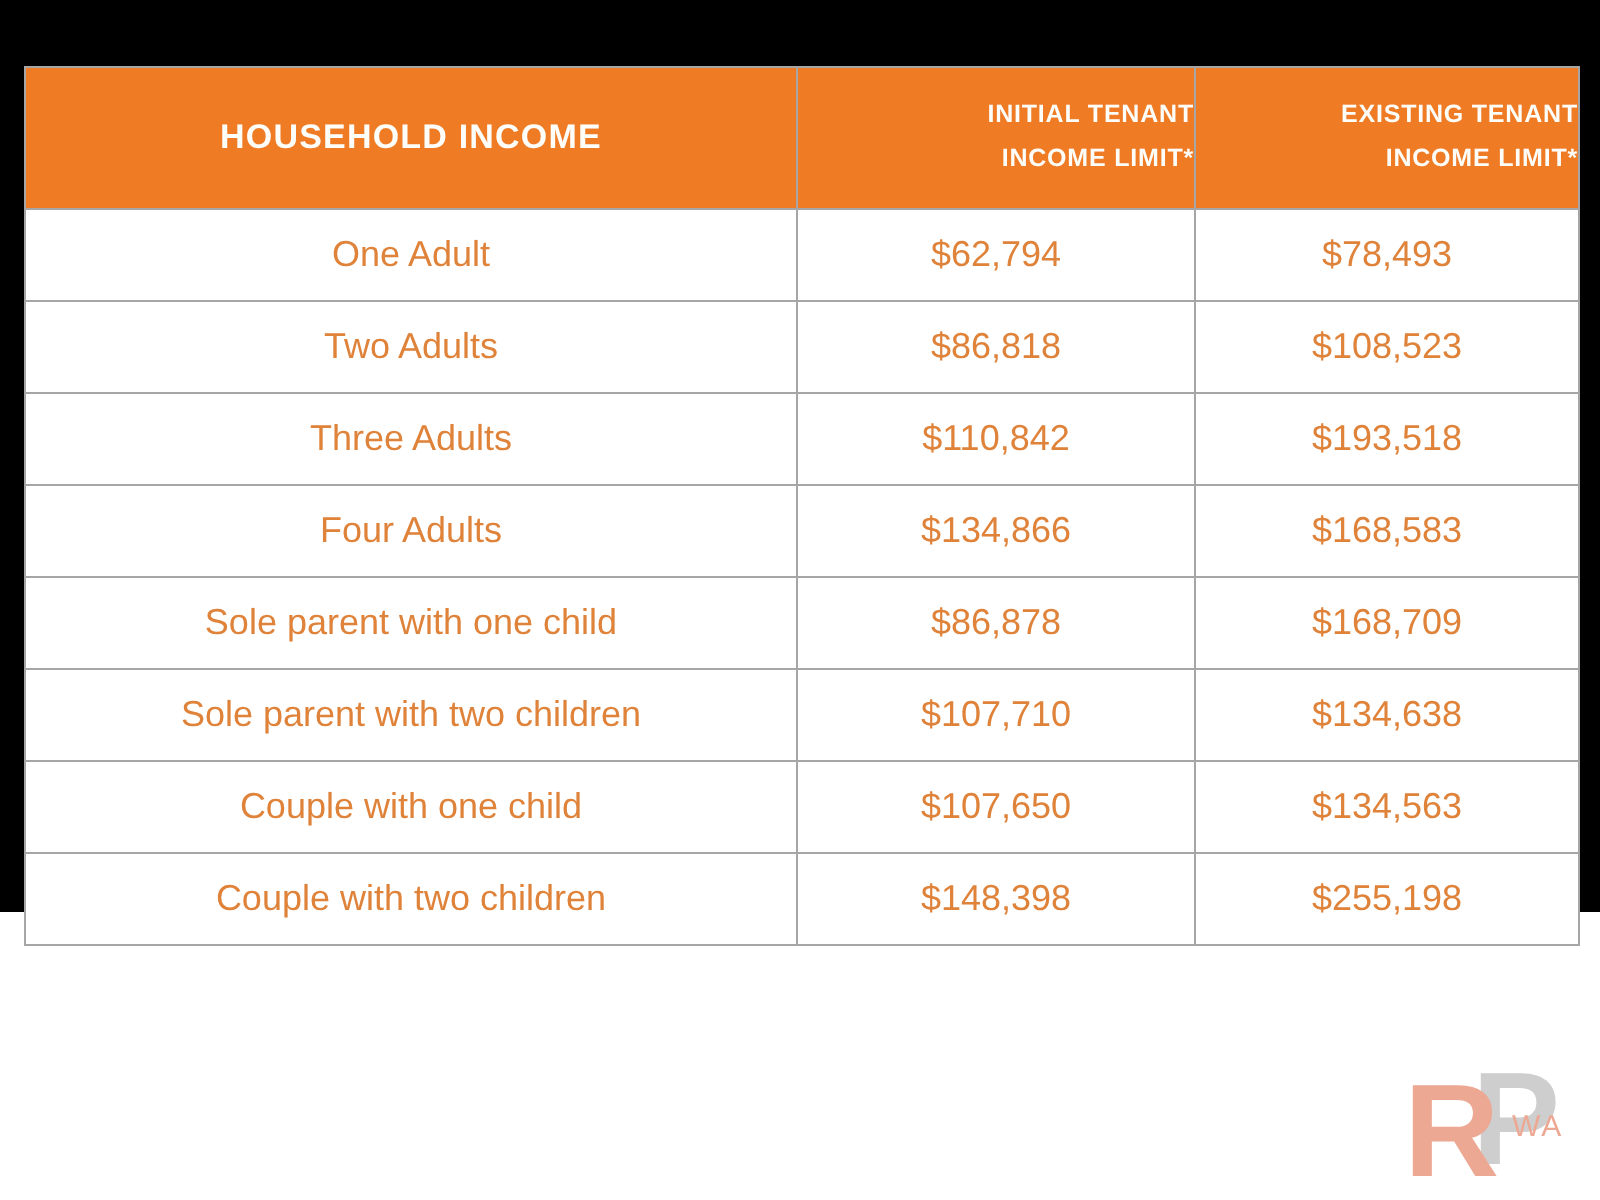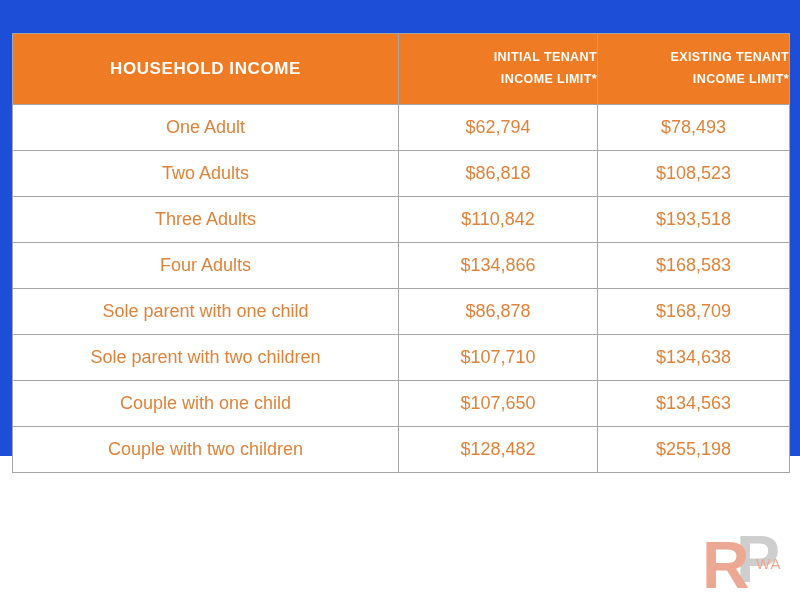--- a/index.html
+++ b/index.html
@@ -8,21 +8,21 @@
     width: 800px;
     height: 600px;
     background: #ffffff;
     font-family: "Liberation Sans", "DejaVu Sans", sans-serif;
     overflow: hidden;
   }
   .page {
     position: relative;
     width: 800px;
     height: 456px;
-    background: #1d4ed8;
+    background: #000000;
   }
   table.income-table {
     position: absolute;
     left: 12px;
     top: 33px;
     width: 777px;
     border-collapse: collapse;
     table-layout: fixed;
   }
   table.income-table th,
@@ -152,21 +152,21 @@
         <td>$107,710</td>
         <td>$134,638</td>
       </tr>
       <tr>
         <td>Couple with one child</td>
         <td>$107,650</td>
         <td>$134,563</td>
       </tr>
       <tr>
         <td>Couple with two children</td>
-        <td>$128,482</td>
+        <td>$148,398</td>
         <td>$255,198</td>
       </tr>
     </tbody>
   </table>
 
   <div class="watermark">
     <span class="wm-p">P</span>
     <span class="wm-r">R</span>
     <span class="wm-wa">WA</span>
   </div>

